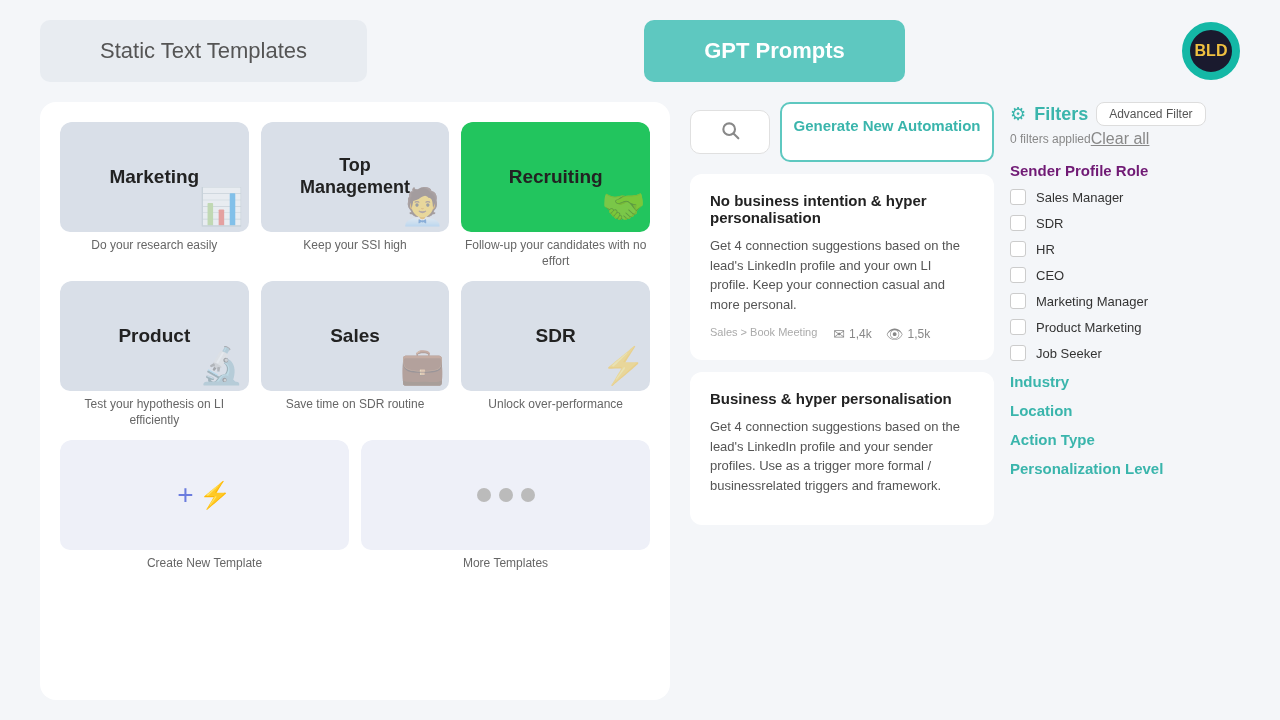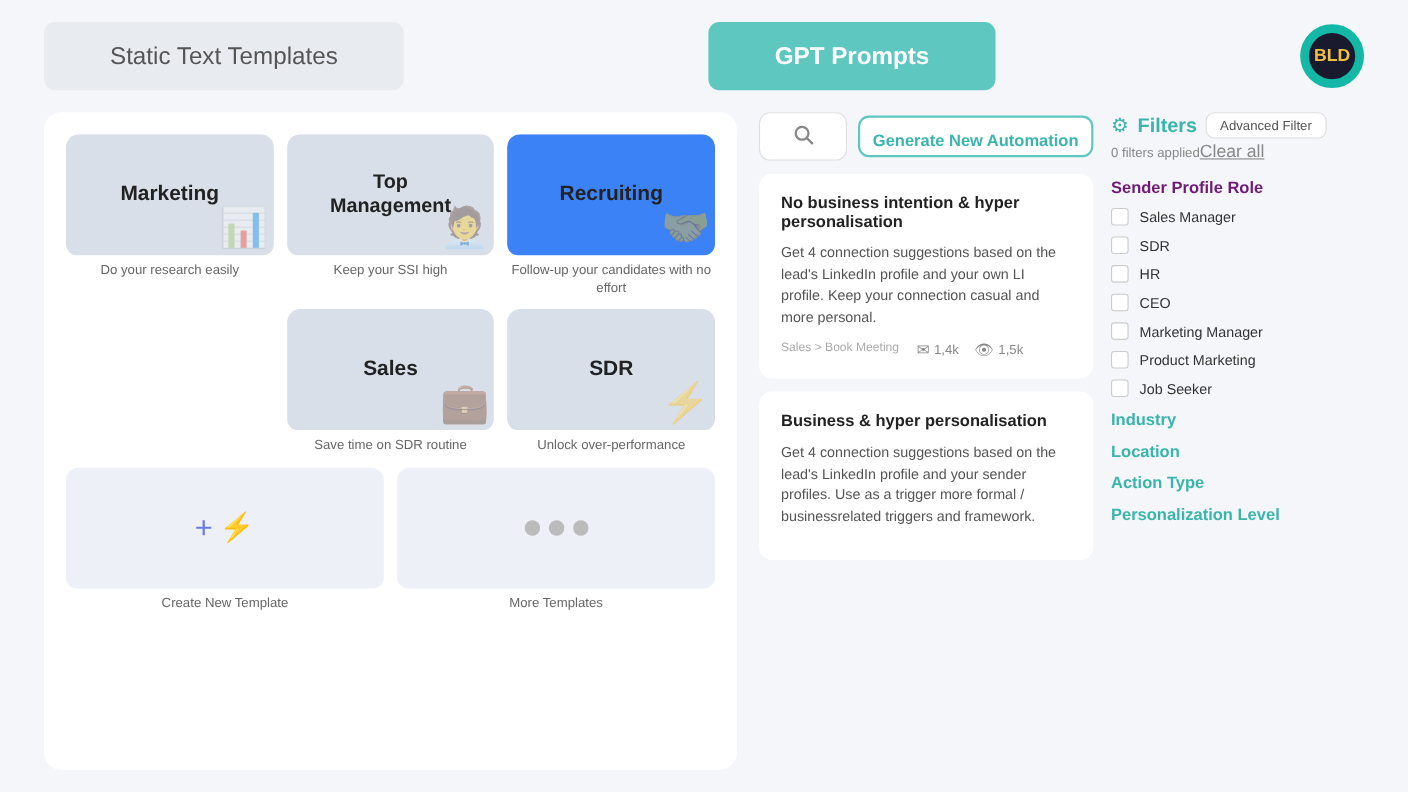--- a/index.html
+++ b/index.html
@@ -213,21 +213,21 @@
     .search-icon-svg {
       color: #888;
       font-size: 18px;
     }
 
     .generate-btn {
       flex: 1;
       background: #fff;
       border: 2px solid #5ec8c0;
       border-radius: 10px;
-      height: 38px;
+      height: 60px;
       color: #3ab5ac;
       font-size: 15px;
       font-weight: 600;
       cursor: pointer;
       text-align: center;
       line-height: 44px;
     }
 
     .automation-card {
       background: #fff;
@@ -364,21 +364,21 @@
       font-size: 15px;
       font-weight: 700;
       color: #3ab5ac;
       margin-top: 12px;
       margin-bottom: 4px;
       cursor: pointer;
     }
 
     .card-bg-marketing { background: #d9dfe8; }
     .card-bg-top { background: #d9dfe8; }
-    .card-bg-recruiting { background: #3b82f6; }
+    .card-bg-recruiting { background: #22c55e; }
     .card-bg-product { background: #d9dfe8; }
     .card-bg-sales { background: #d9dfe8; }
     .card-bg-sdr { background: #d9dfe8; }
   </style>
 </head>
 <body>
 
 <div class="top-nav">
   <div class="tab-static">Static Text Templates</div>
   <div class="tab-gpt">GPT Prompts</div>
@@ -409,20 +409,25 @@
 
       <div class="template-card">
         <div class="template-card-image card-bg-recruiting">
           <span class="card-label">Recruiting</span>
           <span class="card-illustration">🤝</span>
         </div>
         <div class="template-card-desc" style="white-space: pre-line;">Follow-up your candidates with no effort</div>
       </div>
 
       <div class="template-card">
+        <div class="template-card-image card-bg-product">
+          <span class="card-label">Product</span>
+          <span class="card-illustration">🔬</span>
+        </div>
+        <div class="template-card-desc">Test your hypothesis on LI efficiently</div>
       </div>
 
       <div class="template-card">
         <div class="template-card-image card-bg-sales">
           <span class="card-label">Sales</span>
           <span class="card-illustration">💼</span>
         </div>
         <div class="template-card-desc">Save time on SDR routine</div>
       </div>
 

